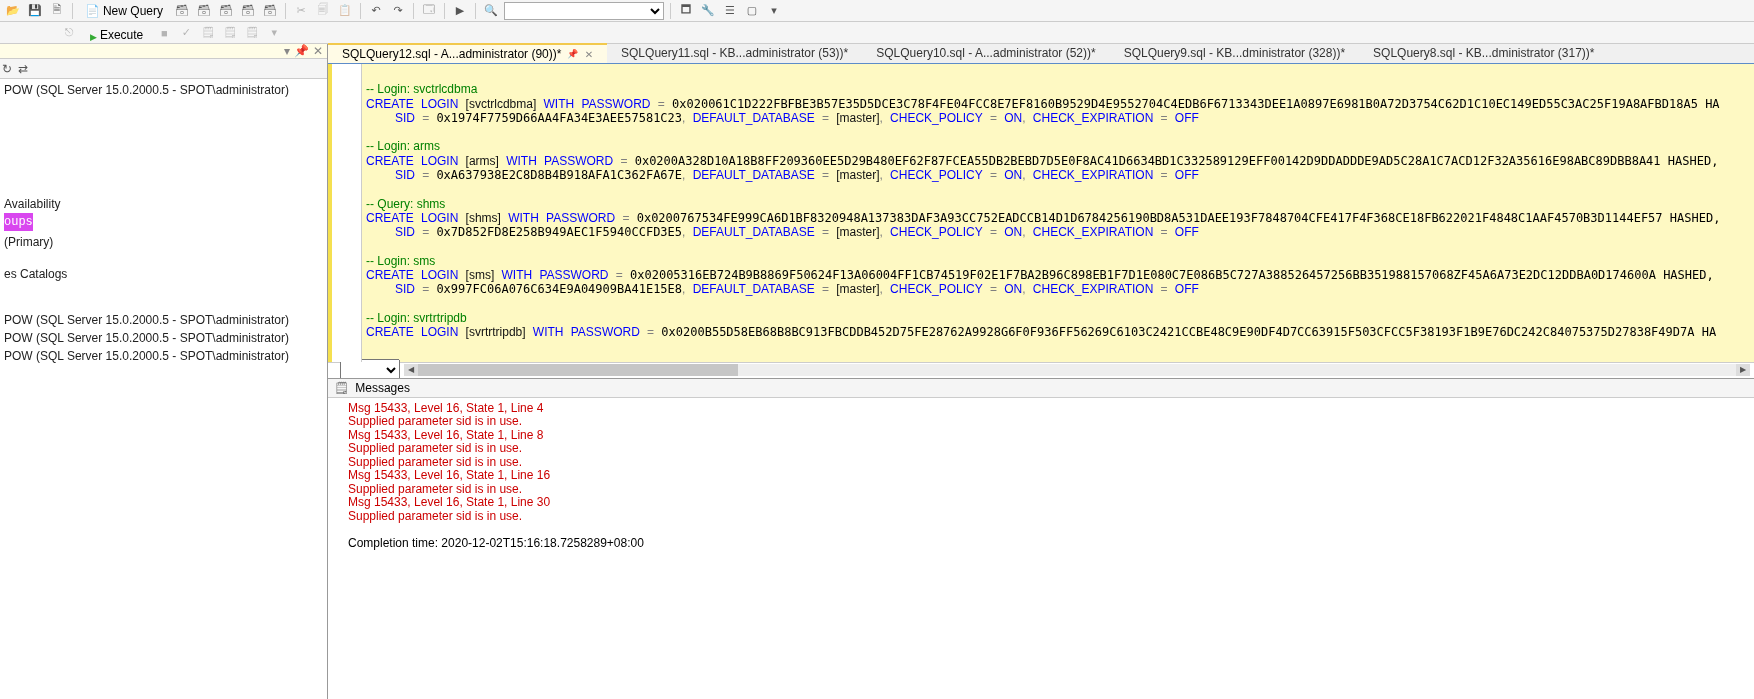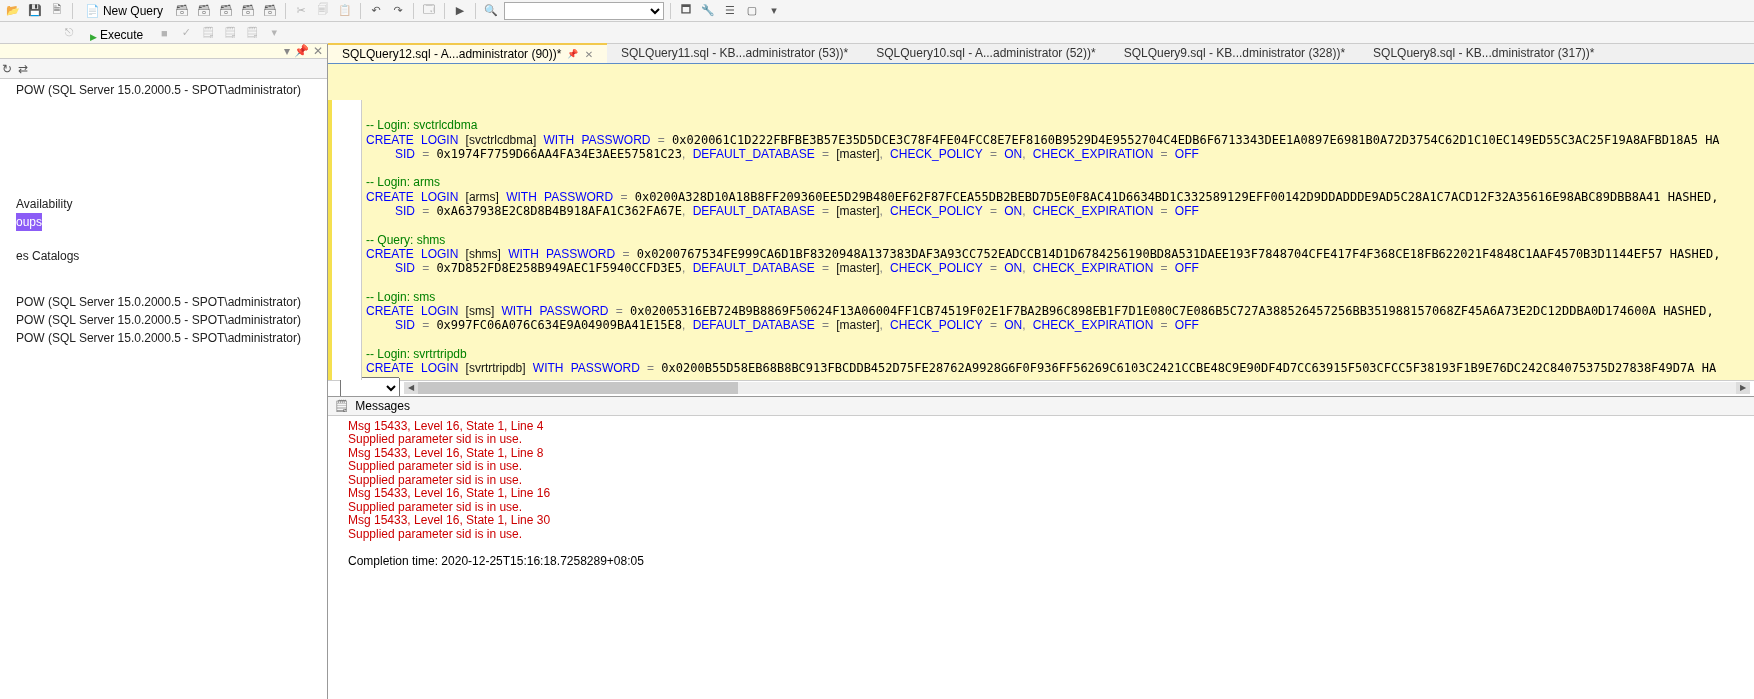--- a/index.html
+++ b/index.html
@@ -18,38 +18,38 @@
 .exec-btn::before { content:"▶"; color:#3a3; font-size:9px; }
 
 
 .main { display:flex; height:calc(100% - 44px); }
 
 
 .sidebar { width:328px; border-right:1px solid #999; background:#fff; position:relative; display:flex; flex-direction:column;}
 .sb-header { height:15px; background:#fffde7; border-bottom:1px solid #ccc; display:flex; align-items:center; justify-content:flex-end; padding-right:4px; gap:4px; font-size:9px; color:#888;}
 .sb-header span{cursor:pointer}
 .sb-tools { height:20px; background:#f5f5f5; border-bottom:1px solid #ccc; display:flex; align-items:center; padding-left:2px; gap:6px; font-size:11px; color:#555;}
-.tree { padding:2px 0 0 16px; font-size:11px; color:#222; }
+.tree { padding:2px 0 0 4px; font-size:11px; color:#222; }
 .tree-item { padding:2px 0 2px 0; white-space:nowrap; overflow:hidden; }
-.tree-item.sel { background:#8b5cf6; color:#fff; display:inline-block;}
+.tree-item.sel { background:#d946ef; color:#fff; display:inline-block;font-family:Liberation Mono, monospace;}
 .spacer { height:48px; }
 .spacer2 { height:14px;}
 
 
 .editor-area { flex:1; display:flex; flex-direction:column; background:#fef9c3; min-width:0;}
 
 
 .doc-tabs { height:20px; background:#f0f0f0; display:flex; align-items:flex-end; border-bottom:1px solid #5d8cc9; }
 .doc-tab { height:20px; padding:0 14px; display:flex; align-items:center; font-size:11px; color:#333; cursor:pointer; gap:6px;}
 .doc-tab.active { background:#fffbe6; color:#000; border-top:2px solid #f2c94c;}
 .tab-icon-close { color:#888; font-size:10px;}
 .tab-icon-pin { color:#888; font-size:9px;}
 
 
-.code-wrap { flex:1; display:flex; overflow:hidden; position:relative; min-height:260px;margin-top:36px;}
+.code-wrap { flex:1; display:flex; overflow:hidden; position:relative; min-height:260px;}
 .gutter { width:34px; background:#fff; border-right:1px solid #ccc; position:relative;}
 .gutter-line { position:absolute; left:0; top:0; bottom:0; width:4px; background:#f5e050;}
 .code { flex:1; font-family:Consolas,Menlo,monospace; font-size:12px; line-height:14.3px; padding:4px 0 0 4px; white-space:pre; overflow:hidden; color:#000;}
 .c-green{color:#008000}
 .c-blue{color:#0000ff}
 .c-gray{color:#808080}
 .c-teal{color:#111}
 
 
 .zoom-row { height:16px; background:#fff; border-top:1px solid #ccc; display:flex; align-items:center; font-size:11px;}
@@ -130,20 +130,21 @@
     <div class="sb-tools">
       <span>↻</span>
       <span>⇄</span>
     </div>
     <div class="tree">
       <div class="tree-item">POW (SQL Server 15.0.2000.5 - SPOT\administrator)</div>
       <div class="spacer"></div>
       <div class="spacer"></div>
       <div class="tree-item">Availability</div>
       <div class="tree-item sel">oups</div>
+      <div class="tree-item">(Primary)</div>
       <div class="spacer2"></div>
       <div class="tree-item">es Catalogs</div>
       <div class="spacer2"></div>
       <div class="spacer2"></div>
       <div class="tree-item">POW (SQL Server 15.0.2000.5 - SPOT\administrator)</div>
       <div class="tree-item">POW (SQL Server 15.0.2000.5 - SPOT\administrator)</div>
       <div class="tree-item">POW (SQL Server 15.0.2000.5 - SPOT\administrator)</div>
     </div>
   </div>
 
@@ -215,16 +216,16 @@
         <div class="err">Msg 15433, Level 16, State 1, Line 4</div>
         <div class="err">Supplied parameter sid is in use.</div>
         <div class="err">Msg 15433, Level 16, State 1, Line 8</div>
         <div class="err">Supplied parameter sid is in use.</div>
         <div class="err">Supplied parameter sid is in use.</div>
         <div class="err">Msg 15433, Level 16, State 1, Line 16</div>
         <div class="err">Supplied parameter sid is in use.</div>
         <div class="err">Msg 15433, Level 16, State 1, Line 30</div>
         <div class="err">Supplied parameter sid is in use.</div>
         <div>&nbsp;</div>
-        <div>Completion time: 2020-12-25T15:16:18.7258289+08:05</div>
+        <div>Completion time: 2020-12-02T15:16:18.7258289+08:00</div>
       </div>
   </div>
 </div>
 
 </body></html>

